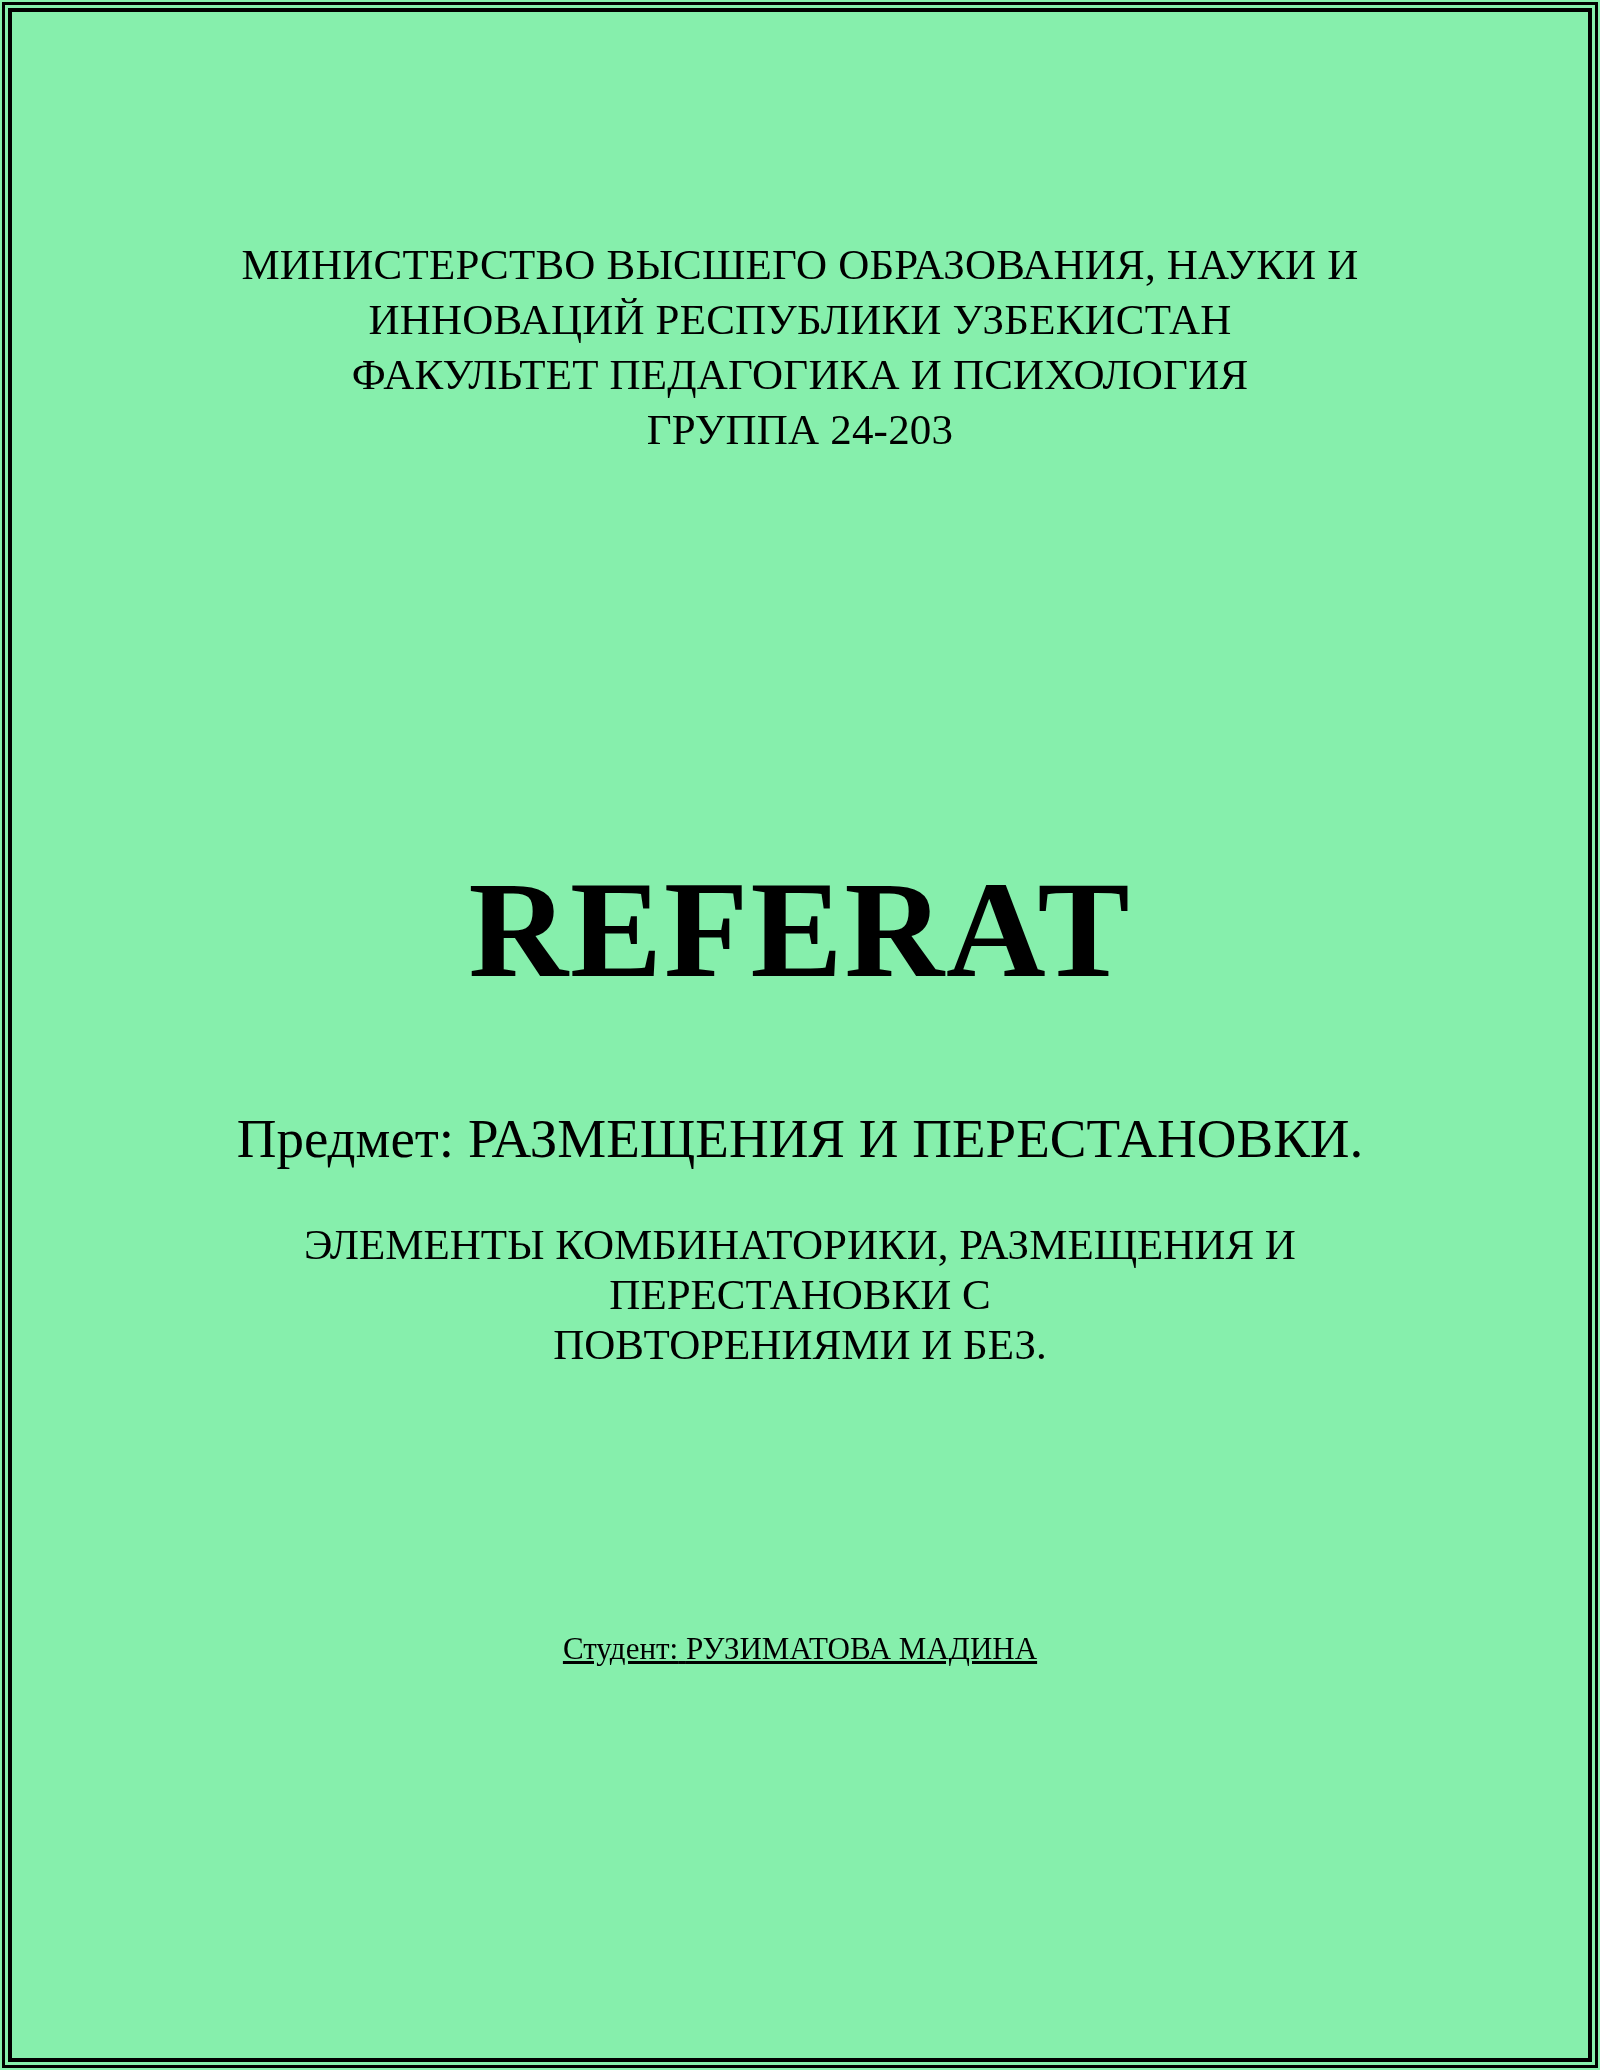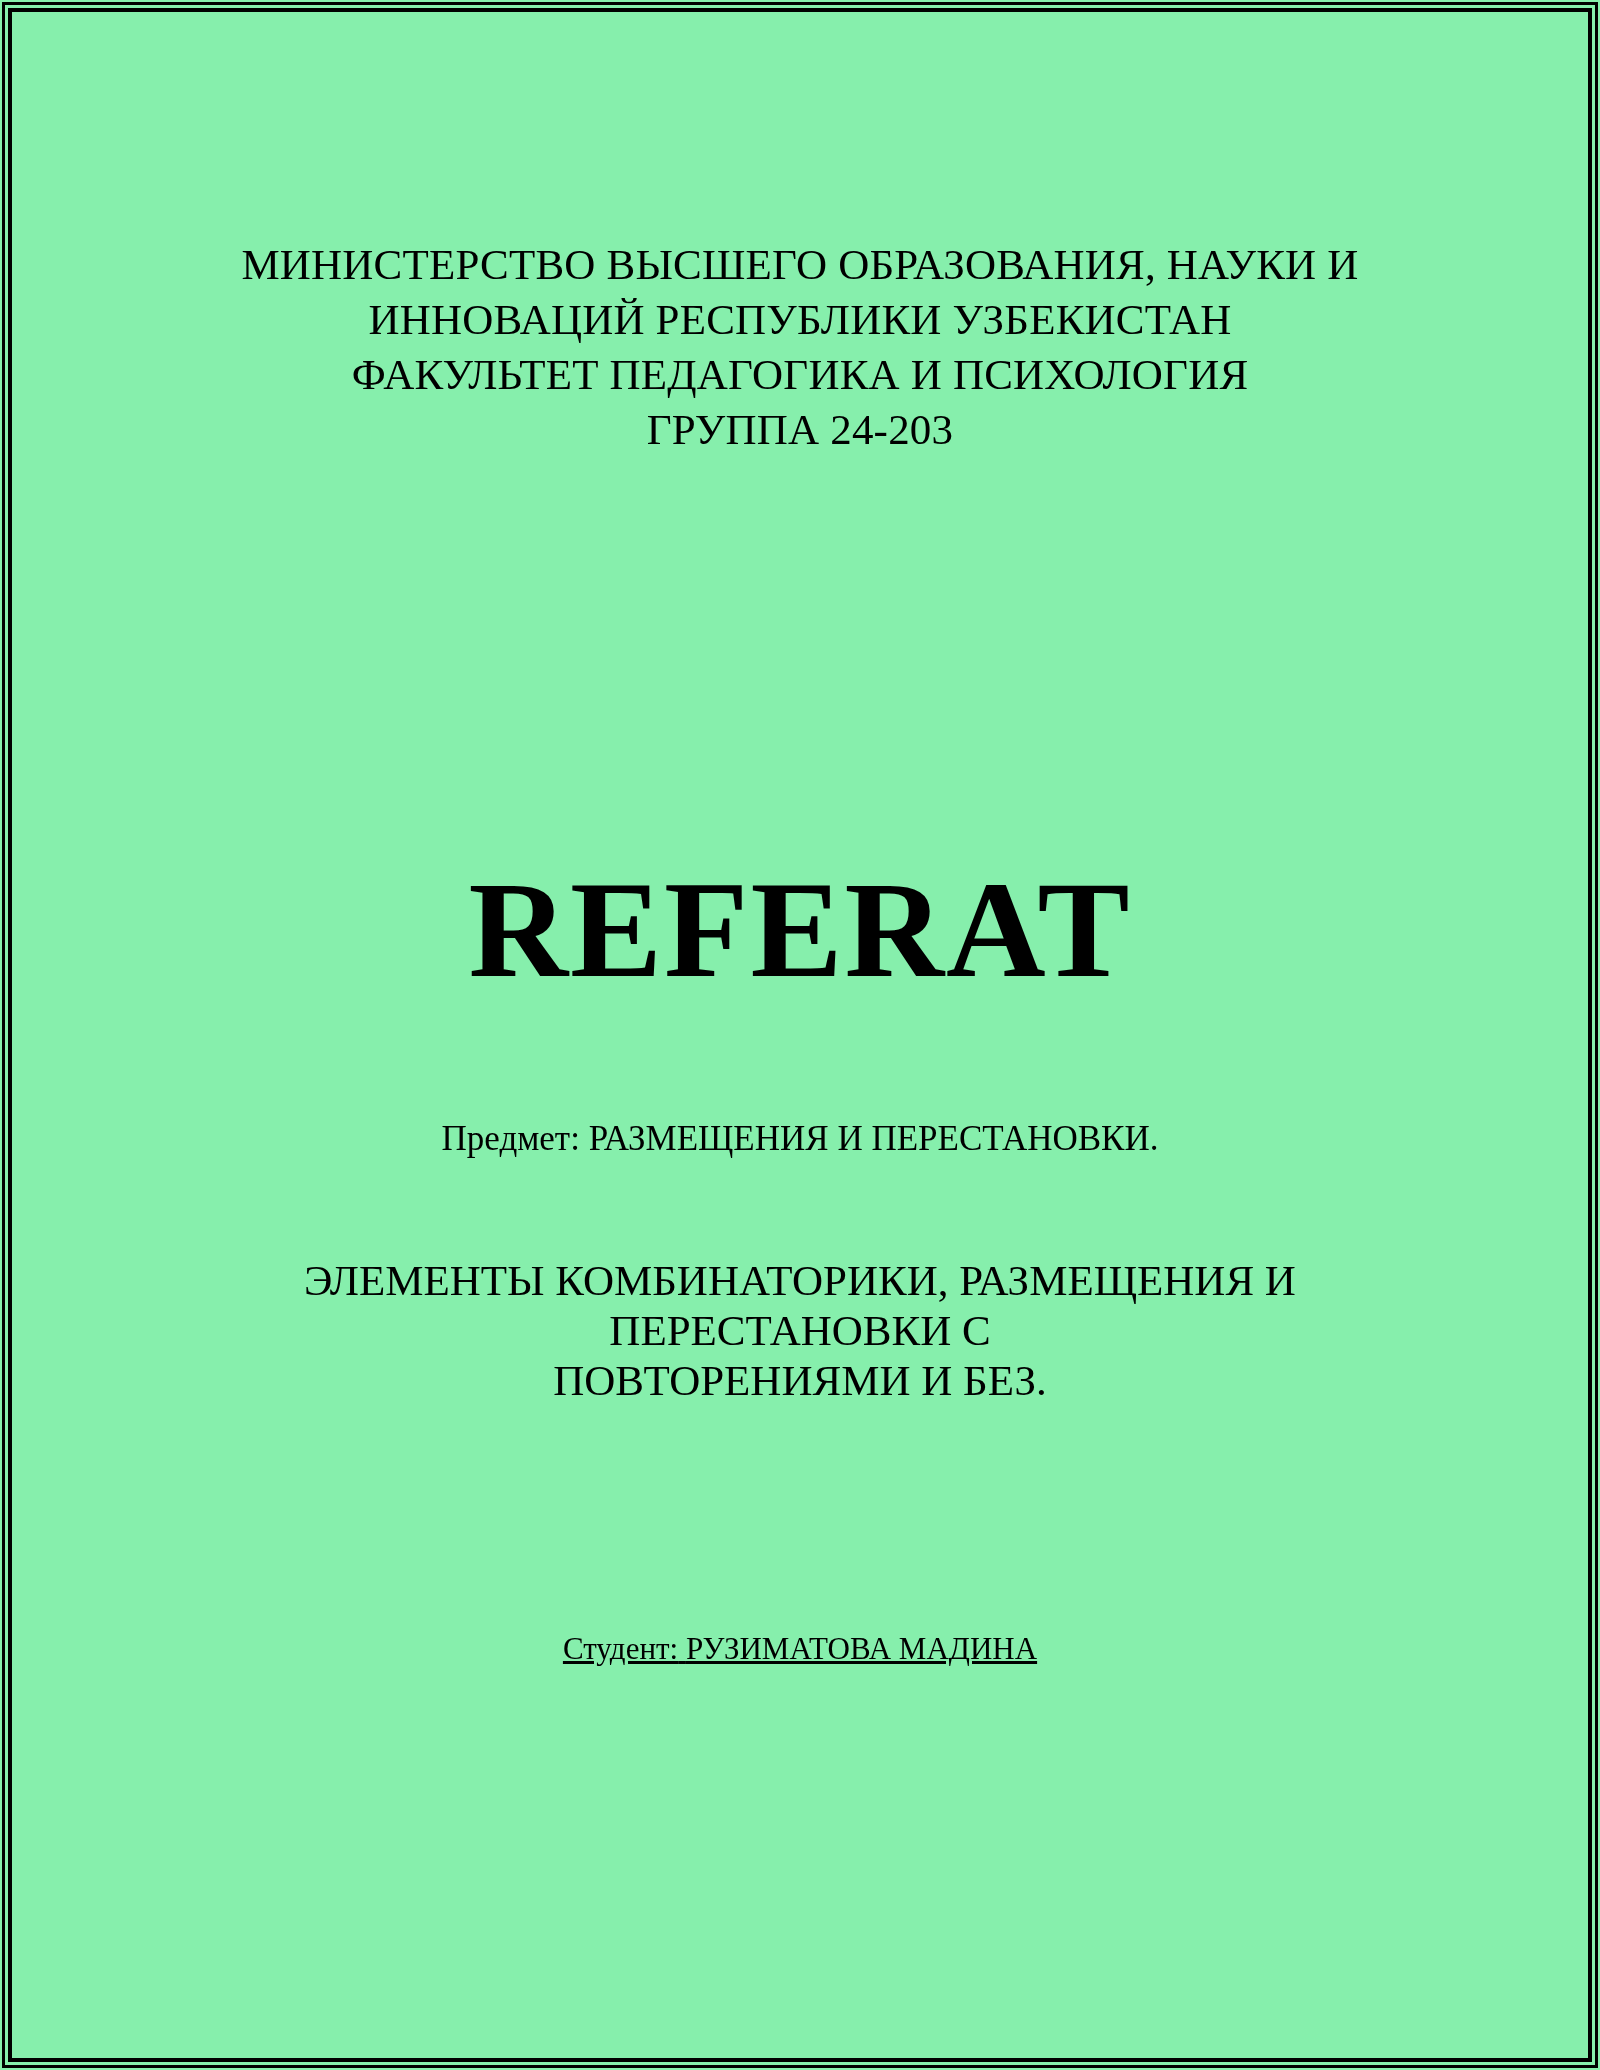--- a/index.html
+++ b/index.html
@@ -42,25 +42,25 @@
   }
   .title-block {
     top: 861px;
     font-size: 138px;
     font-weight: 700;
     line-height: 138px;
     letter-spacing: 2px;
   }
   .subject-block {
     top: 1114px;
-    font-size: 35px;
+    font-size: 55px;
     line-height: 50px;
   }
   .topic-block {
-    top: 1256px;
+    top: 1220px;
     font-size: 43px;
     line-height: 50px;
     font-family: Liberation Serif, serif;
   }
   .student-block {
     top: 1621px;
     font-size: 31px;
     line-height: 55px;
     text-decoration: underline;
   }

